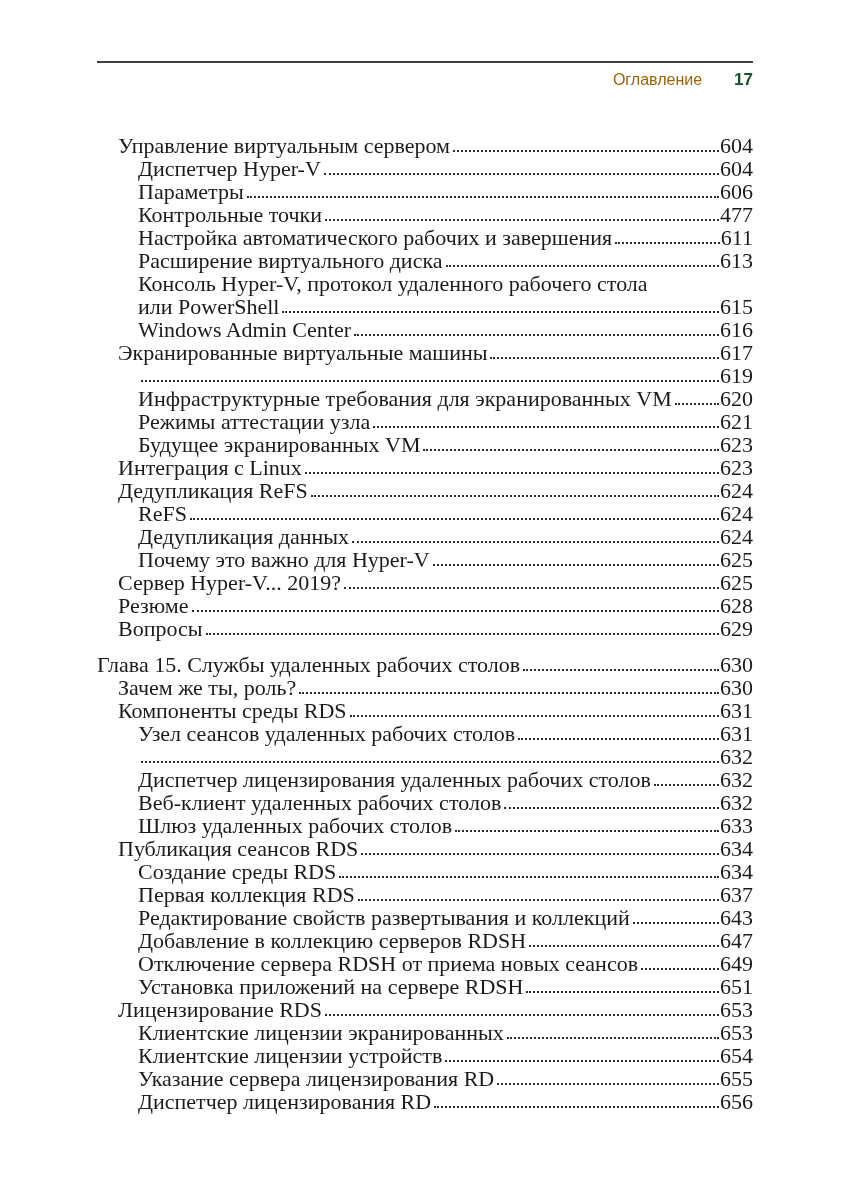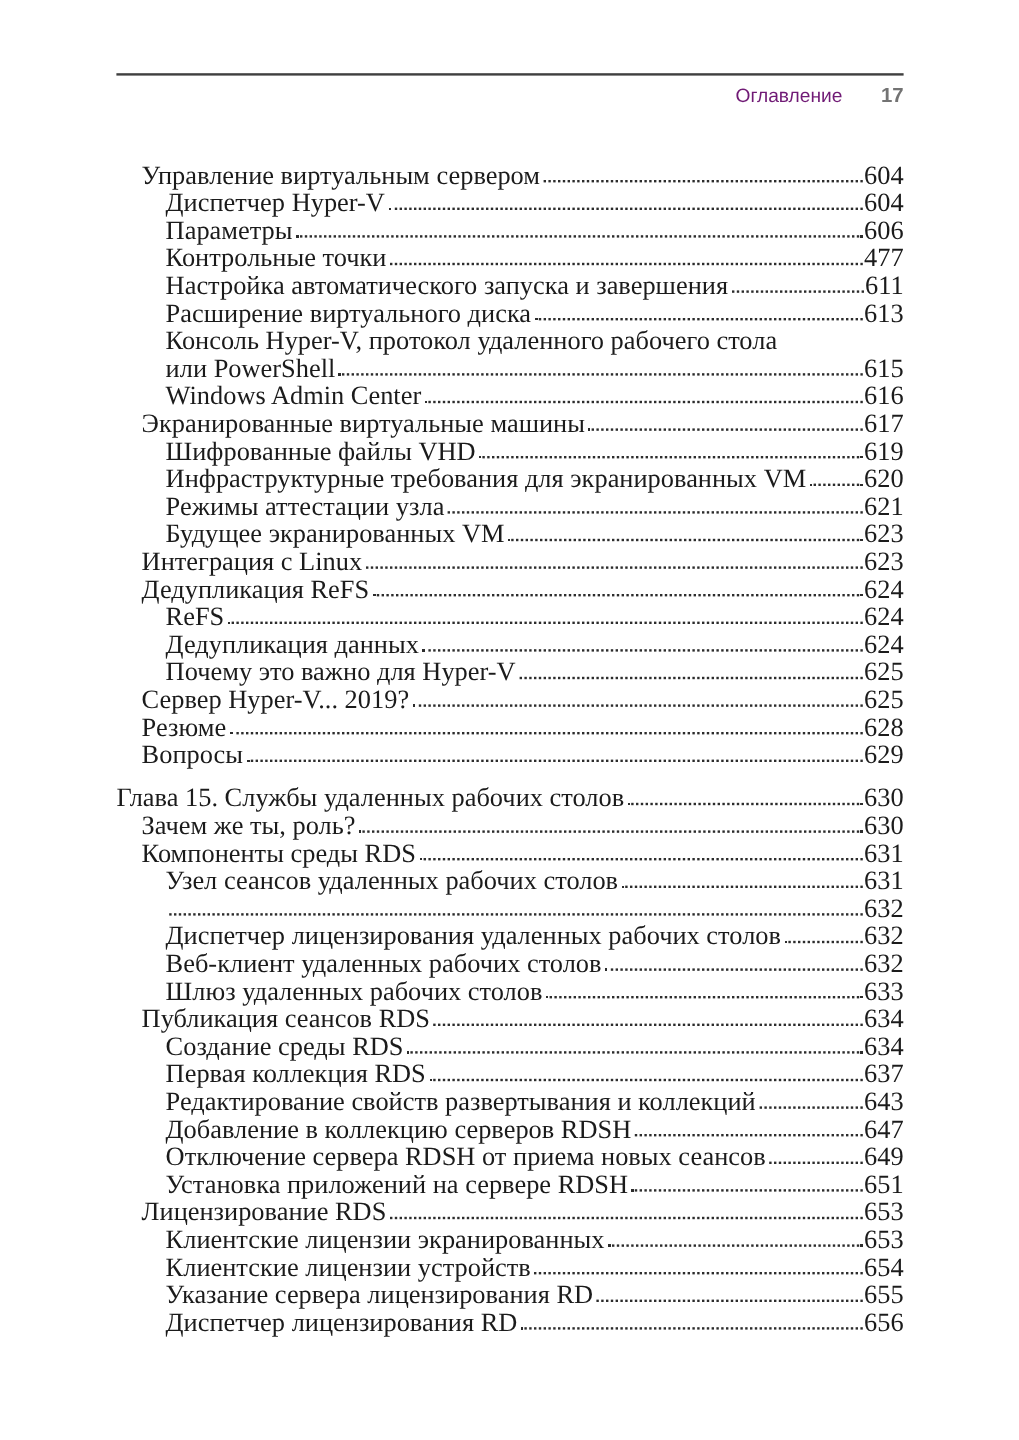--- a/index.html
+++ b/index.html
@@ -27,26 +27,26 @@
   .page-header {
     display: flex;
     justify-content: flex-end;
     align-items: baseline;
     gap: 32px;
     margin-top: 7px;
     font-family: "Liberation Sans", "DejaVu Sans", sans-serif;
   }
   .header-section-title {
     font-size: 16px;
-    color: #701a75;
+    color: #a16207;
   }
   .header-page-number {
     font-size: 17px;
     font-weight: bold;
-    color: #737373;
+    color: #14532d;
   }
   .toc-list {
     margin-top: 44px;
   }
   .toc-row {
     display: flex;
     height: 23px;
     font-size: 22px;
     line-height: 23px;
     white-space: nowrap;
@@ -99,21 +99,21 @@
     <span class="toc-title"><span class="toc-title-text">Параметры</span></span>
     <span class="toc-leader"></span>
     <span class="toc-page">606</span>
   </div>
         <div class="toc-row lvl-2">
     <span class="toc-title"><span class="toc-title-text">Контрольные точки</span></span>
     <span class="toc-leader"></span>
     <span class="toc-page">477</span>
   </div>
         <div class="toc-row lvl-2">
-    <span class="toc-title"><span class="toc-title-text">Настройка автоматического запуска и завершения</span></span>
+    <span class="toc-title"><span class="toc-title-text">Настройка автоматического рабочих и завершения</span></span>
     <span class="toc-leader"></span>
     <span class="toc-page">611</span>
   </div>
         <div class="toc-row lvl-2">
     <span class="toc-title"><span class="toc-title-text">Расширение виртуального диска</span></span>
     <span class="toc-leader"></span>
     <span class="toc-page">613</span>
   </div>
         <div class="toc-row lvl-2">
     <span class="toc-title"><span class="toc-title-text">Консоль Hyper-V, протокол удаленного рабочего стола</span></span>
@@ -128,21 +128,20 @@
     <span class="toc-title"><span class="toc-title-text">Windows Admin Center</span></span>
     <span class="toc-leader"></span>
     <span class="toc-page">616</span>
   </div>
         <div class="toc-row lvl-1">
     <span class="toc-title"><span class="toc-title-text">Экранированные виртуальные машины</span></span>
     <span class="toc-leader"></span>
     <span class="toc-page">617</span>
   </div>
         <div class="toc-row lvl-2">
-    <span class="toc-title"><span class="toc-title-text">Шифрованные файлы VHD</span></span>
     <span class="toc-leader"></span>
     <span class="toc-page">619</span>
   </div>
         <div class="toc-row lvl-2">
     <span class="toc-title"><span class="toc-title-text">Инфраструктурные требования для экранированных VM</span></span>
     <span class="toc-leader"></span>
     <span class="toc-page">620</span>
   </div>
         <div class="toc-row lvl-2">
     <span class="toc-title"><span class="toc-title-text">Режимы аттестации узла</span></span>

